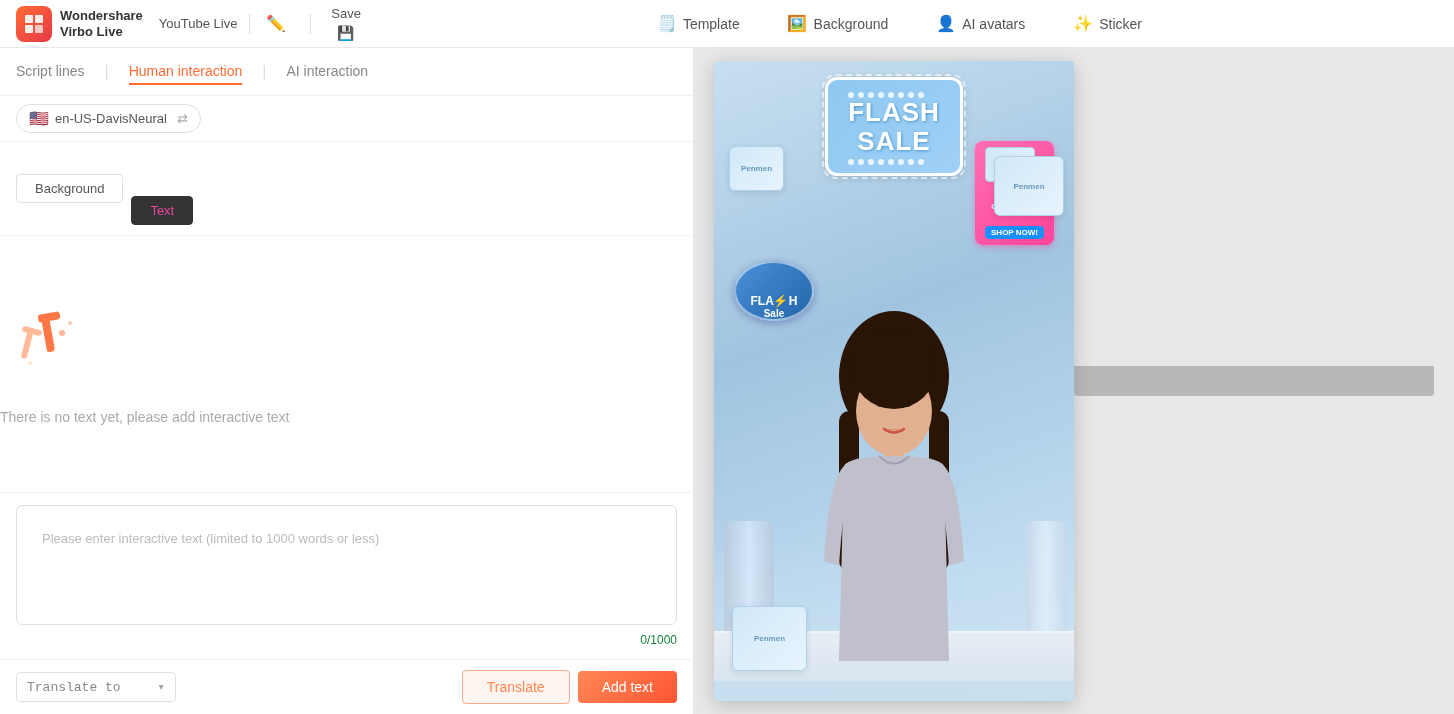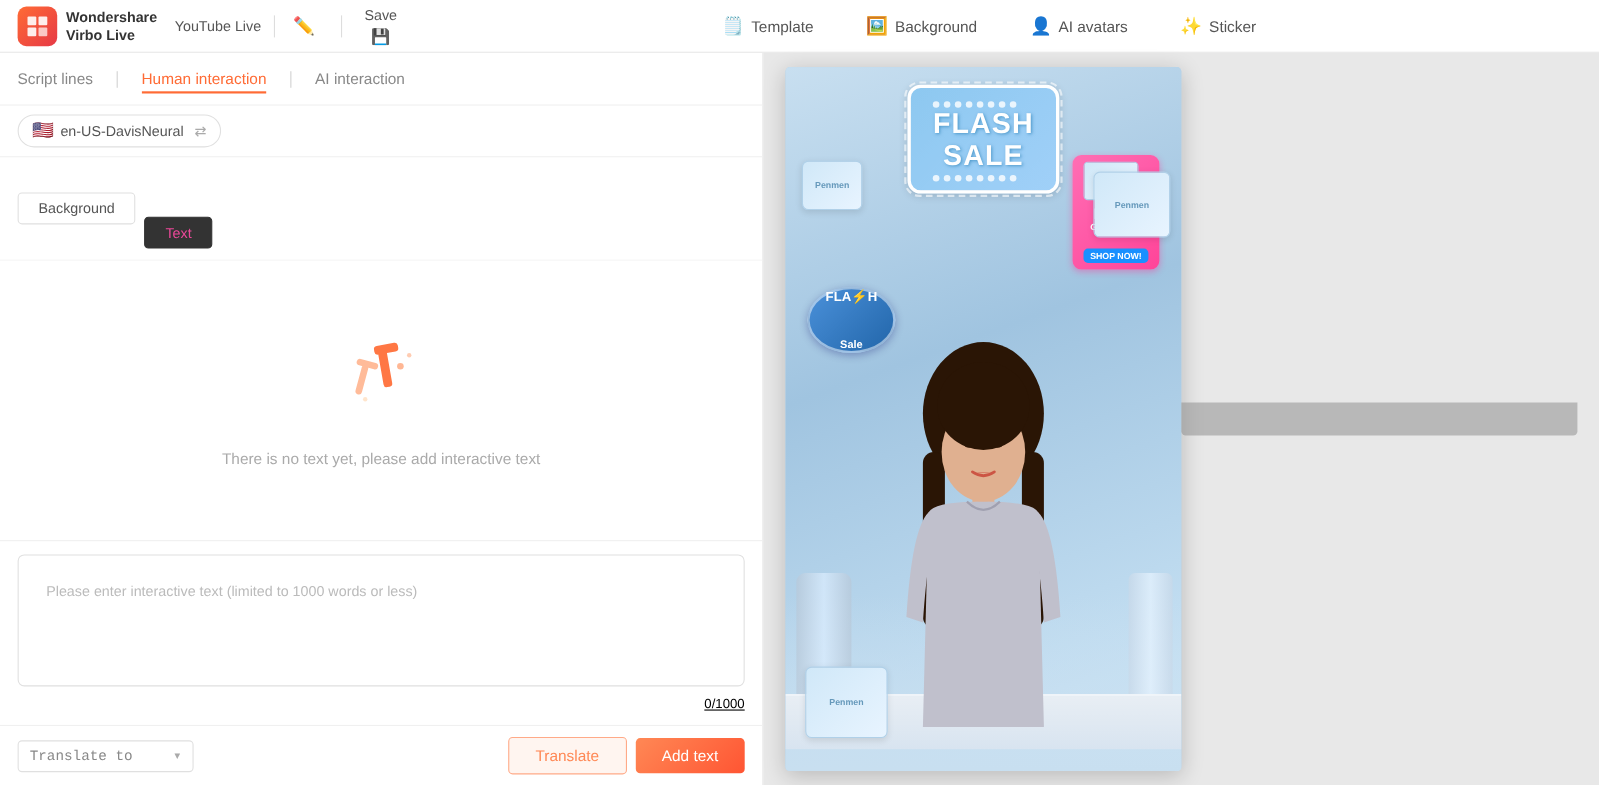--- a/index.html
+++ b/index.html
@@ -178,21 +178,21 @@
       color: #ec4899;
       border-color: #333;
       margin-top: 44px;
     }
 
     
     .empty-state {
       flex: 1;
       display: flex;
       flex-direction: column;
-      align-items: center;
+      align-items: flex-start;
       justify-content: center;
       gap: 16px;
     }
     .empty-text {
       font-size: 14px;
       color: #aaa;
     }
 
     
     .text-input-area {
@@ -208,23 +208,22 @@
       font-size: 13px;
       color: #999;
       resize: none;
       outline: none;
       font-family: inherit;
     }
     .text-input-box::placeholder { color: #bbb; }
     .char-count {
       text-align: right;
       font-size: 12px;
-      color: #000000;
+      color: #15803d;
       margin-top: 4px;
-      text-decoration: underline;
     }
 
     
     .bottom-actions {
       display: flex;
       align-items: center;
       padding: 10px 16px;
       gap: 8px;
       border-top: 1px solid #f0f0f0;
     }
@@ -360,21 +359,21 @@
       position: absolute;
       left: 20px;
       top: 200px;
       width: 80px;
       height: 60px;
       background: linear-gradient(135deg, #4a90d9, #2266aa);
       border-radius: 50%;
       display: flex;
       flex-direction: column;
       align-items: center;
-      justify-content: space-between;
+      justify-content: flex-end;
       color: white;
       font-weight: 900;
       box-shadow: 0 2px 8px rgba(0,0,100,0.3);
       border: 2px solid rgba(255,255,255,0.5);
     }
     .flash-oval-title { font-size: 12px; font-weight: 900; }
     .flash-oval-sale { font-size: 10px; }
 
     
     .product-box-tl {

